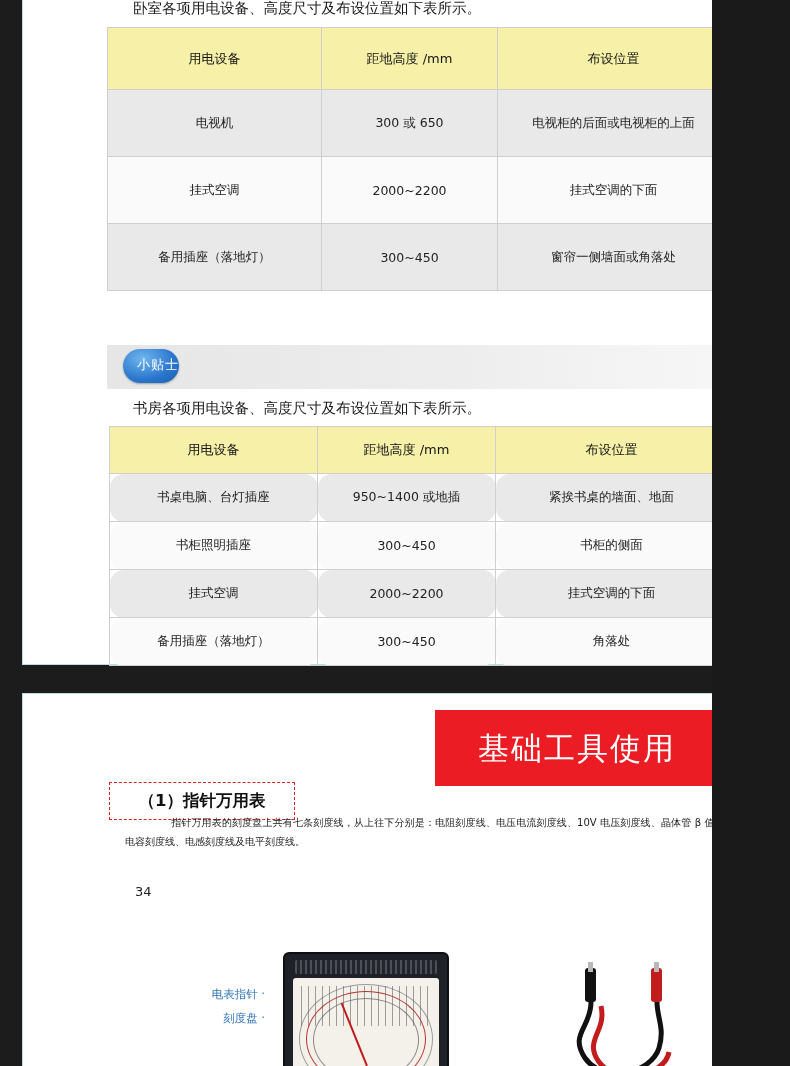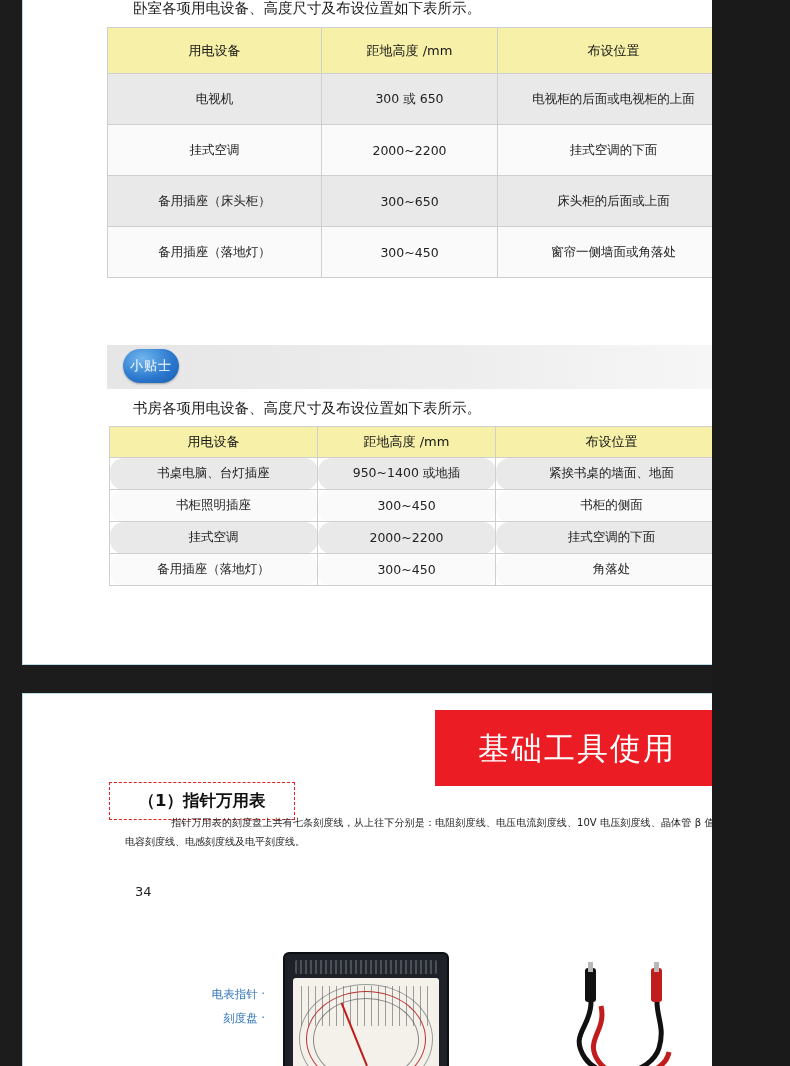--- a/index.html
+++ b/index.html
@@ -52,21 +52,21 @@
   table.dt {
     border-collapse: collapse;
     table-layout: fixed;
     font-size: 12.5px;
     color: #222;
   }
   table.dt td, table.dt th {
     border: 1px solid #cfcfcf;
     text-align: center;
     font-weight: normal;
-    padding: 0 4px;
+    padding: 8px 4px;
   }
   table.dt thead th {
     background: #f6f0a9;
     font-size: 13px;
     color: #141414;
   }
   
   .t1 { position: absolute; left: 62px; top: 86px; width: 622px; }
   .t1 thead th { height: 45px; }
   .t1 tbody td { height: 50px; }
@@ -90,23 +90,24 @@
     left: 16px;
     top: 4px;
     width: 56px;
     height: 34px;
     border-radius: 17px;
     background: #2f7fd4;
     background: radial-gradient(ellipse at 35% 28%, #6fb6ee 0%, #2a76cd 60%, #1b5fae 100%);
     color: #ffffff;
     font-size: 13px;
     line-height: 34px;
-    text-align: center;
+    text-align: right;
     letter-spacing: 1px;
     box-shadow: 0 1px 2px rgba(0,0,0,.3);
+    font-family: Liberation Mono, monospace;
   }
   .dashbox {
     position: absolute;
     border: 1.6px dashed #e02020;
     box-sizing: border-box;
     text-align: center;
     color: #111;
     font-weight: bold;
   }
   .tip-title {
@@ -279,25 +280,20 @@
             <td>电视机</td>
             <td>300 或 650</td>
             <td>电视柜的后面或电视柜的上面</td>
           </tr>
           <tr>
             <td>挂式空调</td>
             <td>2000~2200</td>
             <td>挂式空调的下面</td>
           </tr>
           <tr>
-            <td>备用插座（床头柜）</td>
-            <td>300~650</td>
-            <td>床头柜的后面或上面</td>
-          </tr>
-          <tr>
             <td>备用插座（落地灯）</td>
             <td>300~450</td>
             <td>窗帘一侧墙面或角落处</td>
           </tr>
         </tbody>
       </table>
 
       <div class="tipbar">
         <div class="tip-badge cn">小贴士</div>
       </div>

